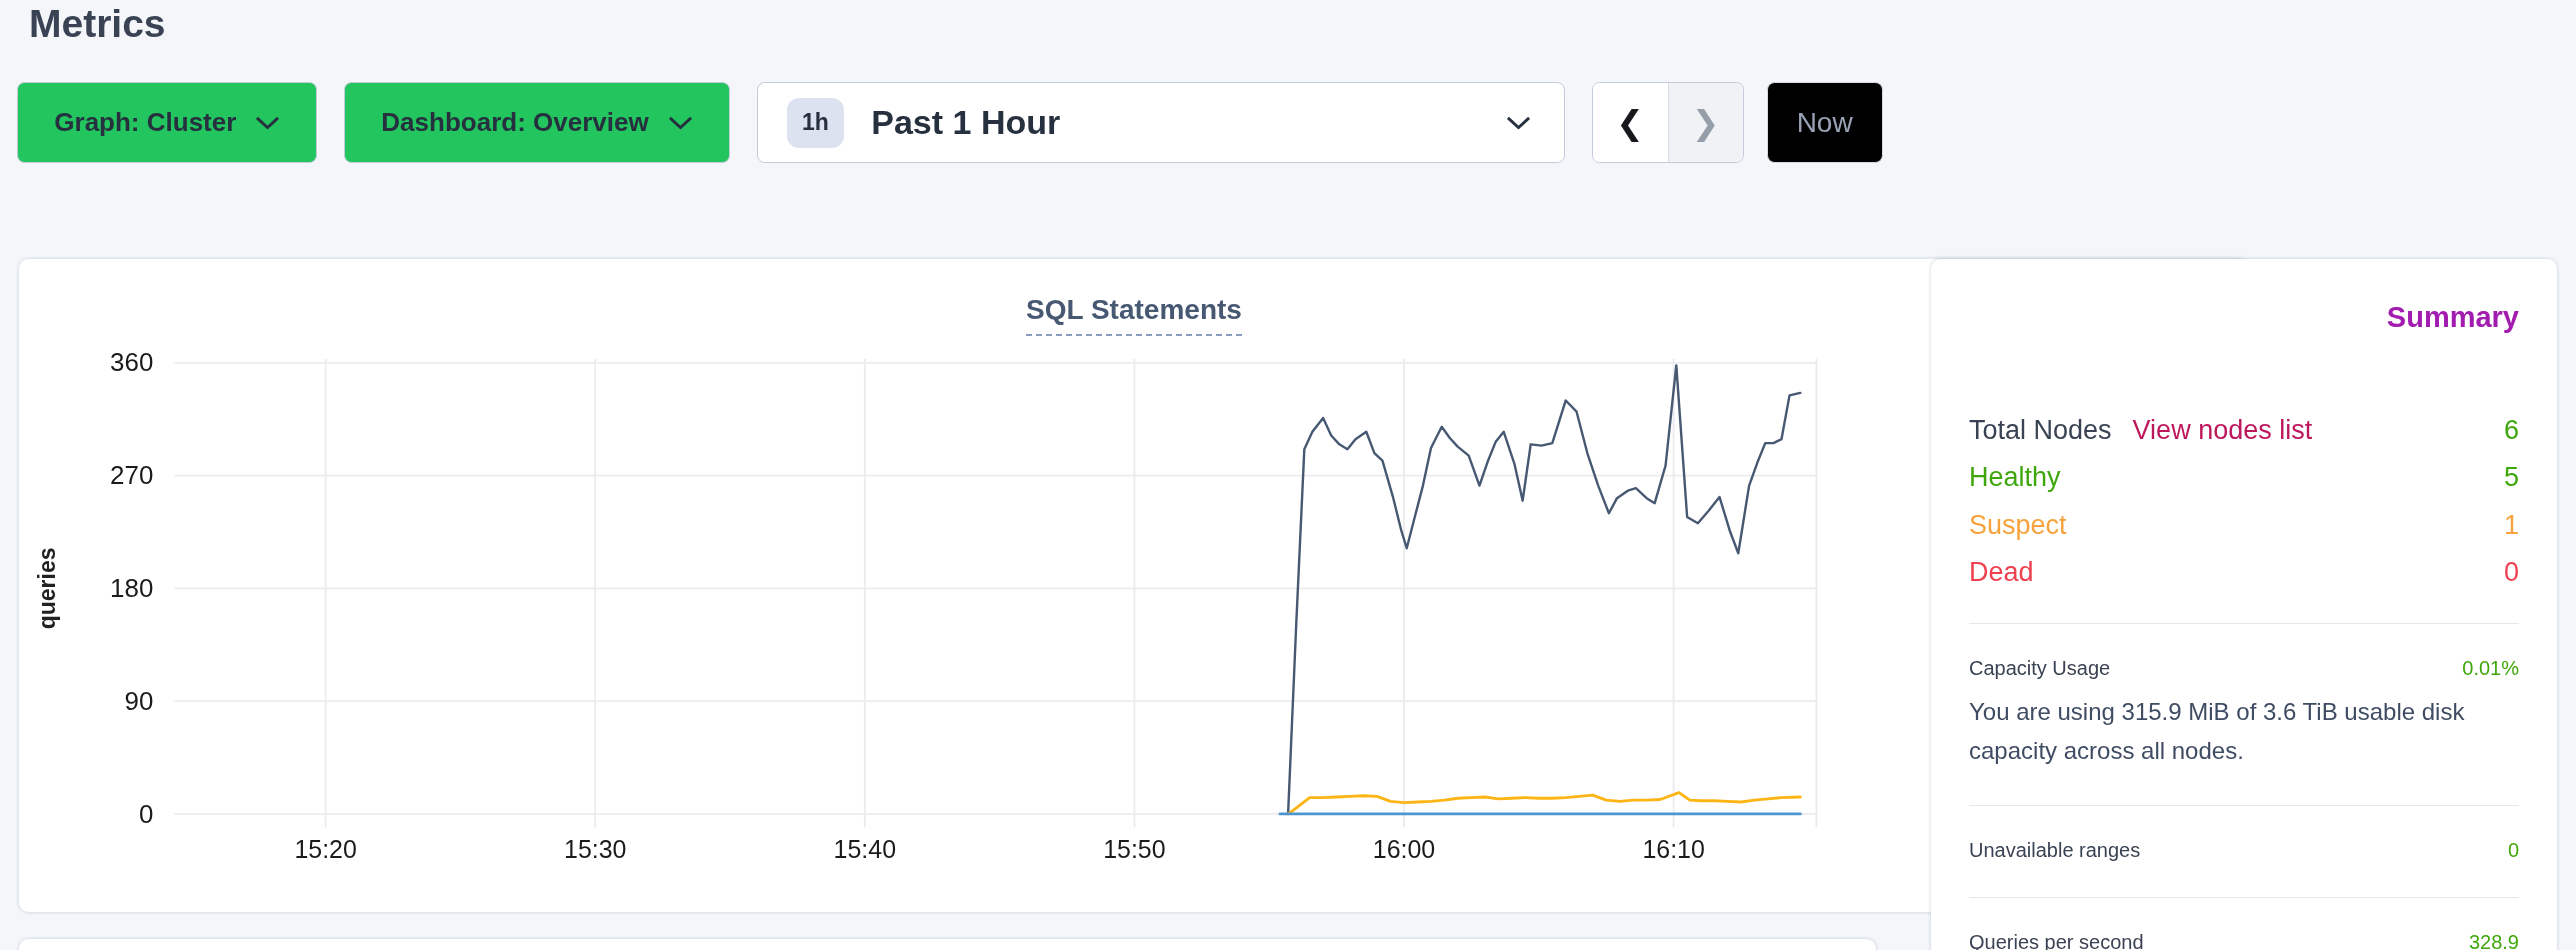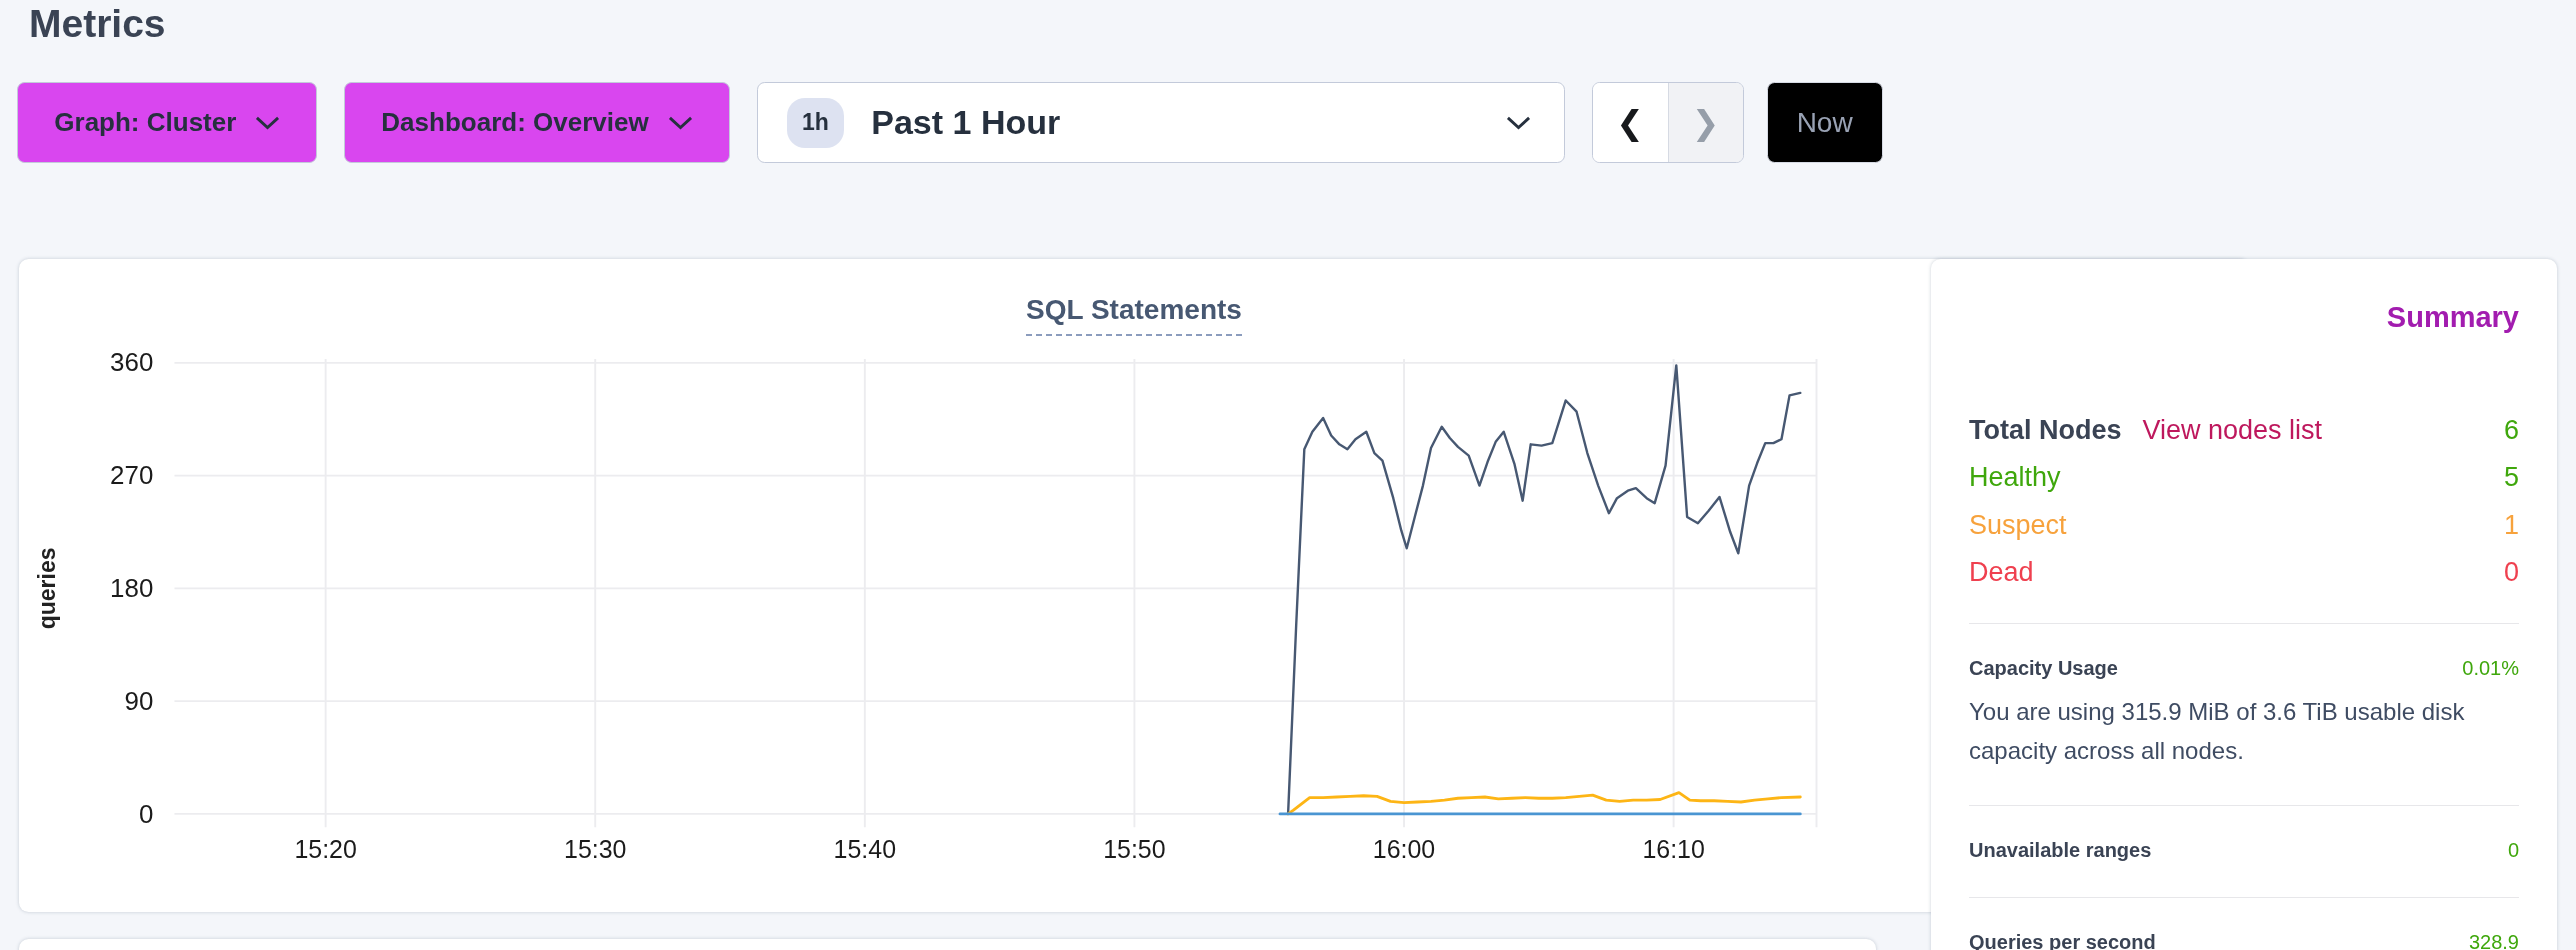--- a/index.html
+++ b/index.html
@@ -12,35 +12,35 @@
     overflow: hidden;
   }
   .page-title {
     position: absolute; left: 29px; top: 1.9px;
     font-size: 39px; font-weight: 600; color: #3a4354;
   }
   
   .toolbar { position: absolute; left: 17.3px; top: 82px; display: flex; align-items: stretch; height: 81px; }
   .dd {
     display: inline-flex; align-items: center; gap: 19px;
-    background: #d946ef; border: 1.9px solid #c3cada; border-radius: 7.7px;
+    background: #22c55e; border: 1.9px solid #c3cada; border-radius: 7.7px;
     padding: 15px 36px; font-size: 26px; font-weight: 700; color: #26303e;
     cursor: pointer;
   }
   .dd + .dd { margin-left: 27px; }
   .chev-svg { width: 25px; height: 15.4px; }
   .chev-svg polyline { fill: none; stroke: #26303e; stroke-width: 3; }
   .timesel {
     margin-left: 27px; width: 808px; position: relative;
     display: inline-flex; align-items: center;
     background: #fff; border: 1.9px solid #c3cada; border-radius: 7.7px;
     padding: 0 29px; cursor: pointer;
   }
   .time-badge {
-    background: #dde2f1; color: #26303e; border-radius: 18px;
+    background: #dde2f1; color: #26303e; border-radius: 12px;
     font-size: 23px; font-weight: 700; padding: 11.5px 15.4px; margin-right: 27px; text-align: center;
   }
   .time-label { font-size: 34px; font-weight: 600; color: #26303e; }
   .timesel .chev-svg { position: absolute; right: 33px; }
   .arrow-group {
     margin-left: 27px; display: inline-flex;
     border: 1.9px solid #c3cada; border-radius: 7.7px; overflow: hidden; background: #fff;
   }
   .arrow-btn {
     width: 75px; display: flex; align-items: center; justify-content: center;
@@ -65,21 +65,21 @@
   .chart-svg { position: absolute; left: 0; top: 0; width: 1857px; height: 653px; }
   
   .summary-card {
     position: absolute; left: 1931px; top: 259px; width: 626px; height: 749px;
     padding: 42px 38px 0 38px;
   }
   .summary-title { text-align: right; font-size: 29px; font-weight: 700; color: #a21caf; }
   .srow { display: flex; align-items: baseline; font-size: 27px; }
   .srow .val { margin-left: auto; }
   .row-nodes { margin-top: 81px; }
-  .lbl-strong { font-weight: 700; color: #3a4354; }
+  .lbl-strong { font-weight: 400; color: #3a4354; }
   .nodes-link { margin-left: 21px; font-size: 27px; text-decoration: none; cursor: pointer; }
   .row-status { margin-top: 16.3px; }
   .divider { border-top: 1.9px solid #e7e7ea; margin-top: 35px; }
   .row-metric { margin-top: 33px; font-size: 20px; }
   .metric-desc { margin-top: 13.4px; font-size: 24px; line-height: 1.6; color: #3f4c63; }
 </style>
 </head>
 <body>
 
 <h1 class="page-title">Metrics</h1>

